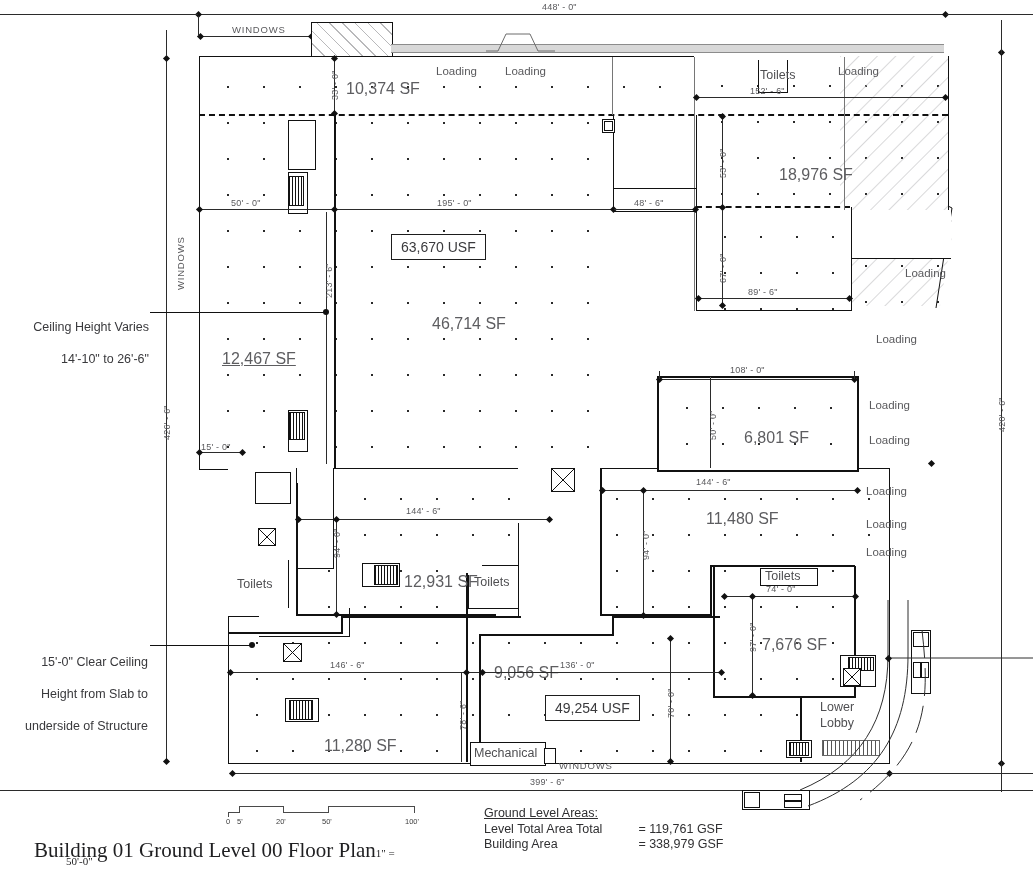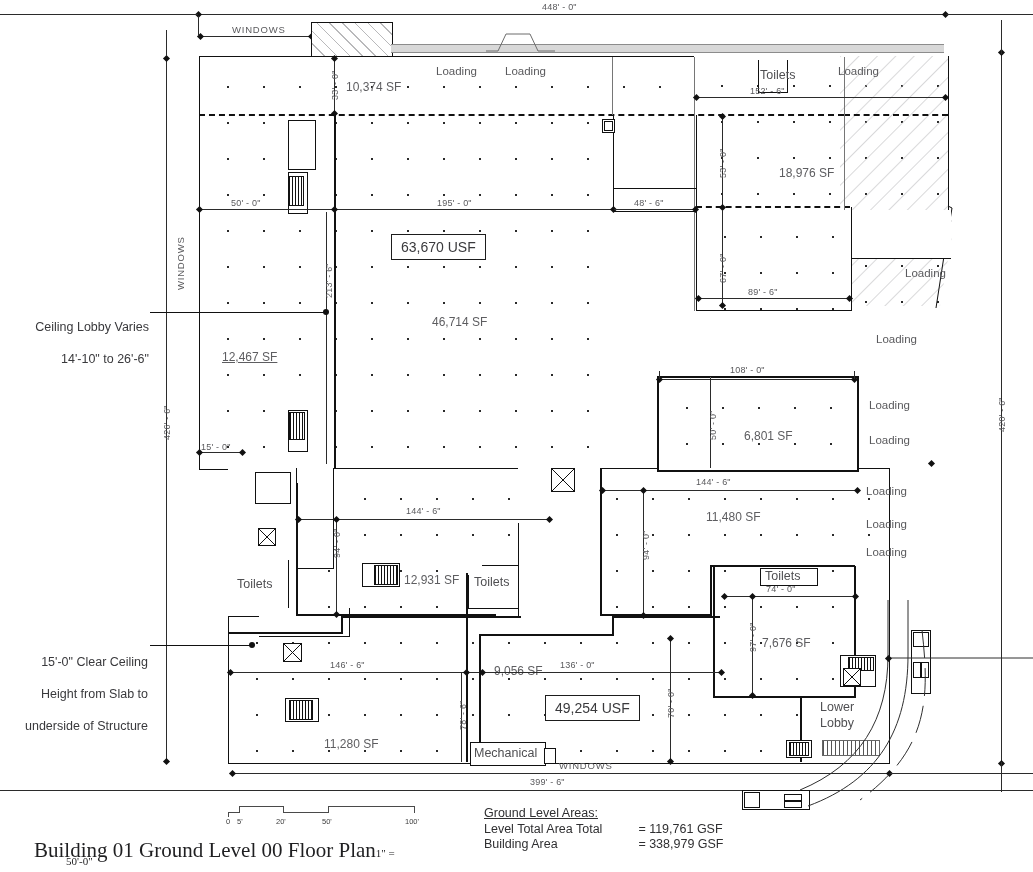--- a/index.html
+++ b/index.html
@@ -7,21 +7,21 @@
   body{width:1033px;height:872px;overflow:hidden;
        font-family:"Liberation Sans", sans-serif;color:#4a4a4a;}
   #sheet{position:relative;width:1033px;height:872px;background:#fff;}
 
   
   .abs{position:absolute;}
 
   
   .dim{font-size:9px;color:#59595c;letter-spacing:.2px;white-space:nowrap;}
   .dim.v{transform-origin:0 0;}
-  .area{font-size:12px;color:#5d5d60;white-space:nowrap;}
+  .area{font-size:16px;color:#5d5d60;white-space:nowrap;}
   .tag{font-size:12.5px;color:#4f4f52;white-space:nowrap;}
   .loading{font-size:11.5px;color:#5a5a5d;white-space:nowrap;}
   .windows{font-size:9.5px;color:#5a5a5d;letter-spacing:.8px;white-space:nowrap;}
   .note{font-size:12.5px;color:#39393c;line-height:1.28;white-space:pre;text-align:right;}
   .boxlabel{font-size:14px;color:#3a3a3d;white-space:nowrap;
             border:1px solid #1d1d1d;background:#fff;padding:4px 9px;}
   .thin{background:#767676;}
   .wall{background:#111;}
 
   
@@ -415,21 +415,21 @@
   <div class="tick" style="left:480px;top:670px;"></div>
   <div class="tick" style="left:719px;top:670px;"></div>
   <div class="dim abs" style="left:560px;top:660px;">136' - 0"</div>
 
   <div class="dimlineV abs" style="left:670px;top:638px;height:124px;"></div>
   <div class="tick" style="left:668px;top:636px;"></div>
   <div class="tick" style="left:668px;top:759px;"></div>
   <div class="dim abs" style="left:666px;top:718px;transform:rotate(-90deg);transform-origin:0 0;">70' - 0"</div>
 
   <div class="note abs" style="left:4px;top:303px;width:145px;">
-    <span>Ceiling Lobby Varies</span><br>
+    <span>Ceiling Height Varies</span><br>
     <span>14'-10" to 26'-6"</span>
   </div>
   <div class="ext" style="left:150px;top:312px;width:176px;height:1px;background:#111;"></div>
   <div class="abs" style="left:323px;top:309px;width:6px;height:6px;border-radius:50%;background:#111;"></div>
 
   <div class="note abs" style="left:0px;top:638px;width:148px;">
     <span>15'-0" Clear Ceiling</span><br>
     <span>Height from Slab to</span><br>
     <span>underside of Structure</span>
   </div>

